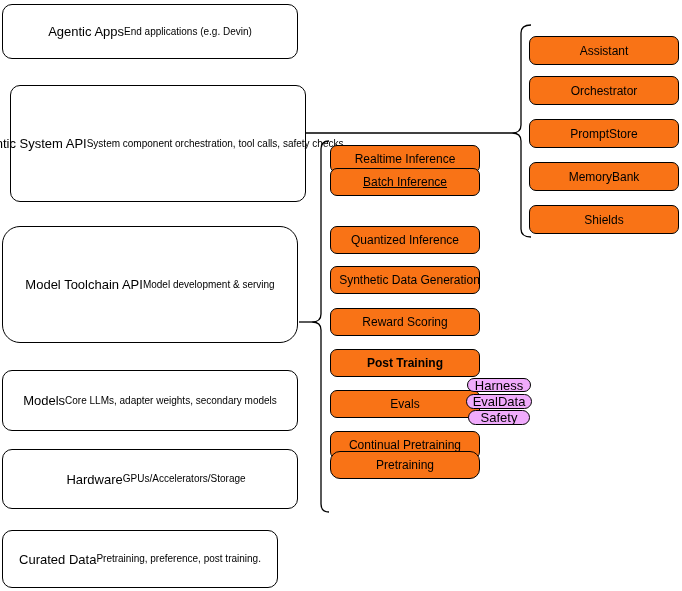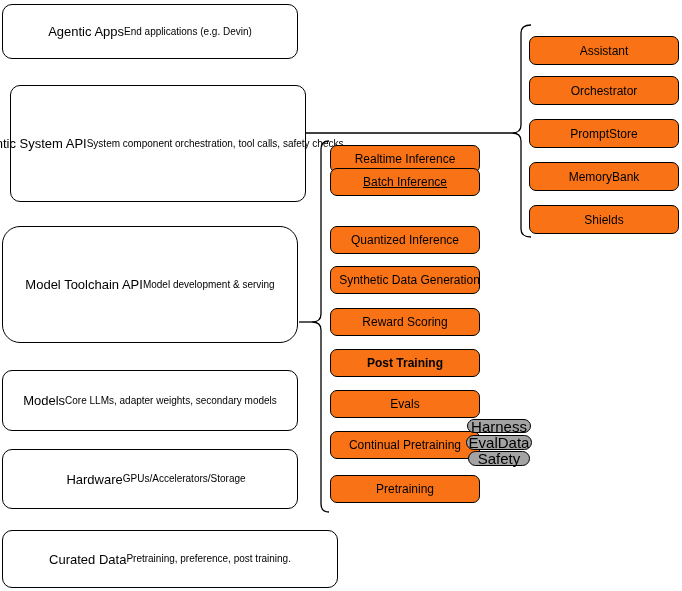--- a/index.html
+++ b/index.html
@@ -50,30 +50,29 @@
     justify-content: center;
     font-size: 12px;
     white-space: nowrap;
     z-index: 1;
   }
   .mid-node { left: 330px; width: 150px; height: 28px; }
   .right-node { left: 529px; width: 150px; height: 29px; }
   .pill {
     position: absolute;
     box-sizing: border-box;
-    background: #a3a3a3;
+    background: #f0abfc;
     border: 1.3px solid #000000;
     border-radius: 8px;
     display: flex;
     align-items: center;
     justify-content: center;
-    font-size: 15px;
+    font-size: 13px;
     white-space: nowrap;
     z-index: 2;
-    margin-top: 41px;
   }
 </style>
 </head>
 <body>
 
 <div id="canvas">
 
   <svg id="connectors" viewBox="0 0 682 591" xmlns="http://www.w3.org/2000/svg">
 
     <path d="M299 133 H512" fill="none" stroke="#000000" stroke-width="1.3"></path>
@@ -103,34 +102,34 @@
   <div class="node" style="left:2px; top:370px; width:296px; height:61px; border-radius:10px;">
     <div class="title">Models</div>
     <div class="subtitle">Core LLMs, adapter weights, secondary models</div>
   </div>
 
   <div class="node" style="left:2px; top:449px; width:296px; height:60px; border-radius:10px;padding-left:12px;">
     <div class="title">Hardware</div>
     <div class="subtitle">GPUs/Accelerators/Storage</div>
   </div>
 
-  <div class="node" style="left:2px; top:530px; width:336px; height:58px; border-radius:10px;">
+  <div class="node" style="left:2px; top:530px; width:276px; height:58px; border-radius:10px;">
     <div class="title">Curated Data</div>
     <div class="subtitle">Pretraining, preference, post training.</div>
   </div>
 
   <div class="mid-node" style="top:145px;">Realtime Inference</div>
   <div class="mid-node" style="top:168px;text-decoration:underline;">Batch Inference</div>
   <div class="mid-node" style="top:226px;">Quantized Inference</div>
   <div class="mid-node" style="top:266px;padding-left:9px;">Synthetic Data Generation</div>
   <div class="mid-node" style="top:308px;">Reward Scoring</div>
   <div class="mid-node" style="top:349px;font-weight:bold;">Post Training</div>
   <div class="mid-node" style="top:390px;">Evals</div>
   <div class="mid-node" style="top:431px;">Continual Pretraining</div>
-  <div class="mid-node" style="top:475px;">Pretraining</div>
+  <div class="mid-node" style="top:451px;border-radius:10px;">Pretraining</div>
 
   <div class="pill" style="left:467px; top:378px; width:64px; height:14px;">Harness</div>
   <div class="pill" style="left:466px; top:394px; width:66px; height:15px;">EvalData</div>
   <div class="pill" style="left:468px; top:410px; width:62px; height:15px;">Safety</div>
 
   <div class="right-node" style="top:36px;">Assistant</div>
   <div class="right-node" style="top:76px;">Orchestrator</div>
   <div class="right-node" style="top:119px;">PromptStore</div>
   <div class="right-node" style="top:162px;">MemoryBank</div>
   <div class="right-node" style="top:205px;">Shields</div>

